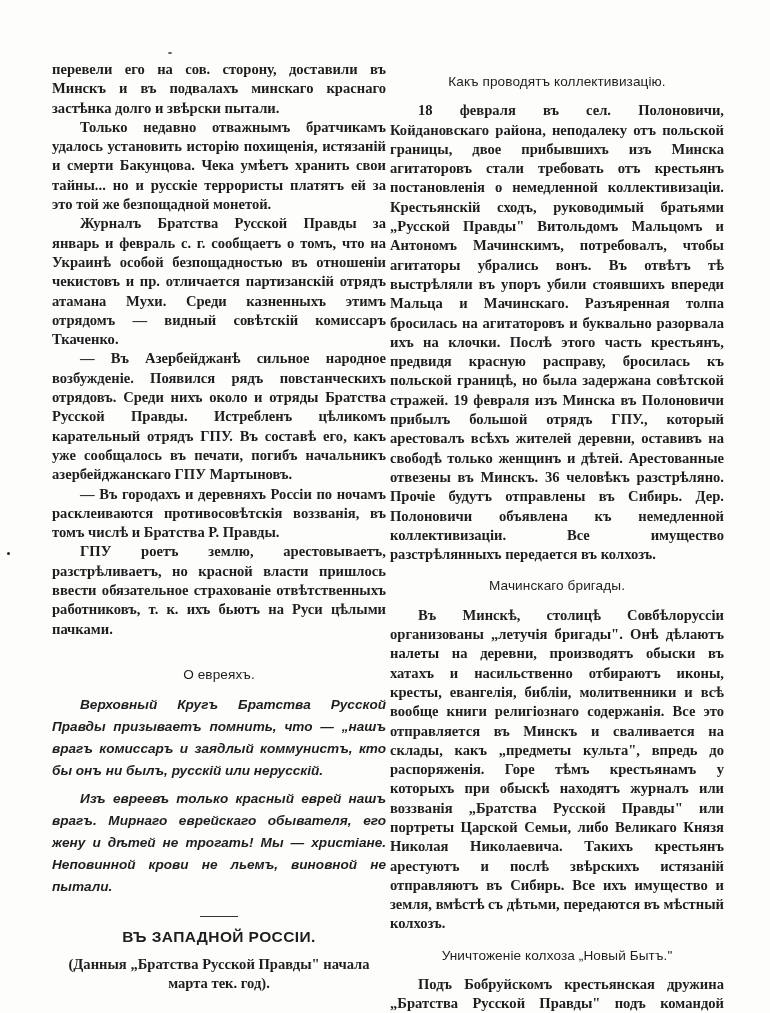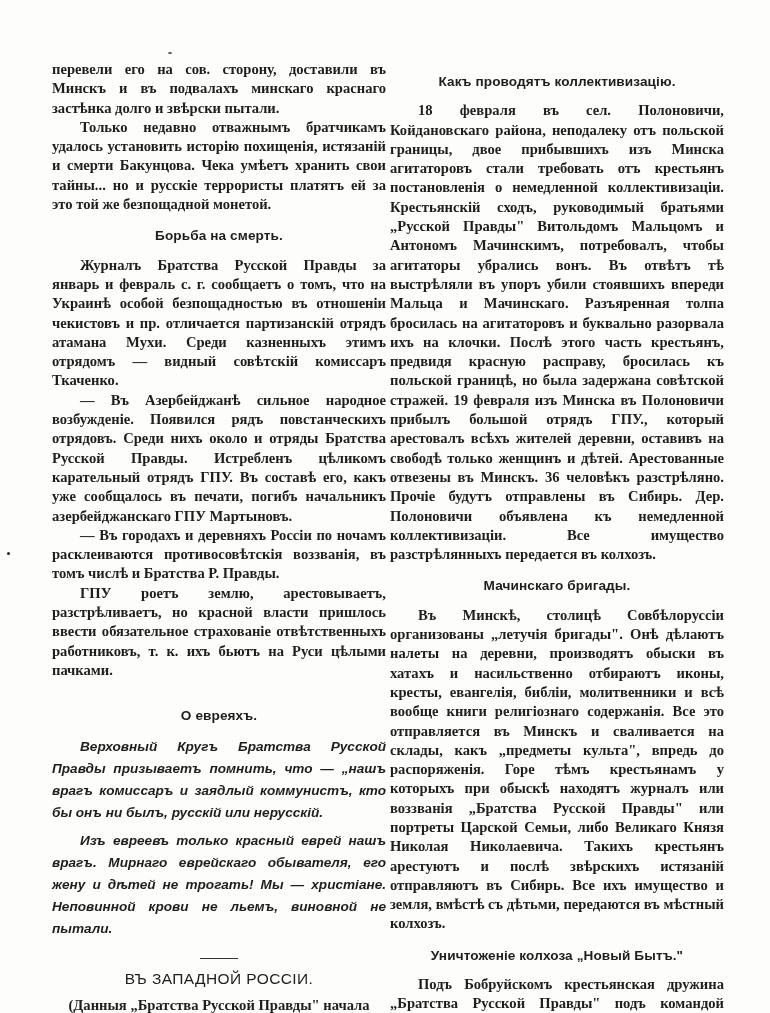--- a/index.html
+++ b/index.html
@@ -7,41 +7,40 @@
       width: 770px; height: 1013px; background: #fdfdfc; position: relative; overflow: hidden;
       font-family: "Liberation Serif", "DejaVu Serif", serif; color: #1e1e1e;
     }
     .page-speck { position: absolute; width: 3px; height: 3px; border-radius: 50%; background: #222; }
     .col { position: absolute; top: 60px; width: 334px; font-size: 14.6px; line-height: 19.3px; }
     .col.left { left: 52px; }
     .col.right { left: 390px; }
     p { margin: 0; text-align: justify; text-indent: 0; font-weight: bold; }
     p.ind { text-indent: 28px; }
     .sub-h {
-      font-family: "Liberation Sans", "DejaVu Sans", sans-serif; font-weight: bold; text-align: center;
+      font-family: "Liberation Sans", "DejaVu Sans", sans-serif; font-weight: normal; text-align: center;
       font-size: 13.6px; margin: 12px 0 10px 0; letter-spacing: 0.1px;
     }
     .bold-p { font-family: "Liberation Sans", "DejaVu Sans", sans-serif; font-weight: bold; font-size: 13.6px; line-height: 22px; font-style: italic; }
     .separator { width: 38px; height: 1px; background: #333; margin: 18px auto 10px auto; }
-    .big-h { font-family: "Liberation Sans", "DejaVu Sans", sans-serif; font-weight: normal; text-align: center; font-size: 15.5px; letter-spacing: 0.4px; margin: 8px 0 8px 0; }
+    .big-h { font-family: "Liberation Sans", "DejaVu Sans", sans-serif; font-weight: bold; text-align: center; font-size: 15.5px; letter-spacing: 0.4px; margin: 8px 0 8px 0; }
     .note { text-align: center; margin: 0 0 6px 0; }
     .gap-s { height: 6px; }
     .gap-m { height: 14px; }
   </style>
 </head>
 <body>
 
 <div class="page-speck" style="left:7px; top:552px;"></div>
 <div class="page-speck" style="left:168px; top:52px; width:4px; height:2px; background:#555;"></div>
 
 <div class="col left">
   <p>перевели его на сов. сторону, доставили въ Минскъ и въ подвалахъ минскаго краснаго застѣнка долго и звѣрски пытали.</p>
   <p class="ind">Только недавно отважнымъ братчикамъ удалось установить исторію похищенія, истязаній и смерти Бакунцова. Чека умѣетъ хранить свои тайны... но и русскіе террористы платятъ ей за это той же безпощадной монетой.</p>
 
-  <div class="sub-h">Борьба на смерть.</div>
   <p class="ind">Журналъ Братства Русской Правды за январь и февраль с. г. сообщаетъ о томъ, что на Украинѣ особой безпощадностью въ отношеніи чекистовъ и пр. отличается партизанскій отрядъ атамана Мухи. Среди казненныхъ этимъ отрядомъ — видный совѣтскій комиссаръ Ткаченко.</p>
   <p class="ind">— Въ Азербейджанѣ сильное народное возбужденіе. Появился рядъ повстанческихъ отрядовъ. Среди нихъ около и отряды Братства Русской Правды. Истребленъ цѣликомъ карательный отрядъ ГПУ. Въ составѣ его, какъ уже сообщалось въ печати, погибъ начальникъ азербейджанскаго ГПУ Мартыновъ.</p>
   <p class="ind">— Въ городахъ и деревняхъ Россіи по ночамъ расклеиваются противосовѣтскія воззванія, въ томъ числѣ и Братства Р. Правды.</p>
   <p class="ind">ГПУ роетъ землю, арестовываетъ, разстрѣливаетъ, но красной власти пришлось ввести обязательное страхованіе отвѣтственныхъ работниковъ, т. к. ихъ бьютъ на Руси цѣлыми пачками.</p>
 
   <div class="gap-m"></div>
   <div class="sub-h">О евреяхъ.</div>
   <p class="ind bold-p">Верховный Кругъ Братства Русской Правды призываетъ помнить, что — „нашъ врагъ комиссаръ и заядлый коммунистъ, кто бы онъ ни былъ, русскій или нерусскій.</p>
   <div class="gap-s"></div>
   <p class="ind bold-p">Изъ евреевъ только красный еврей нашъ врагъ. Мирнаго еврейскаго обывателя, его жену и дѣтей не трогать! Мы — христіане. Неповинной крови не льемъ, виновной не пытали.</p>

